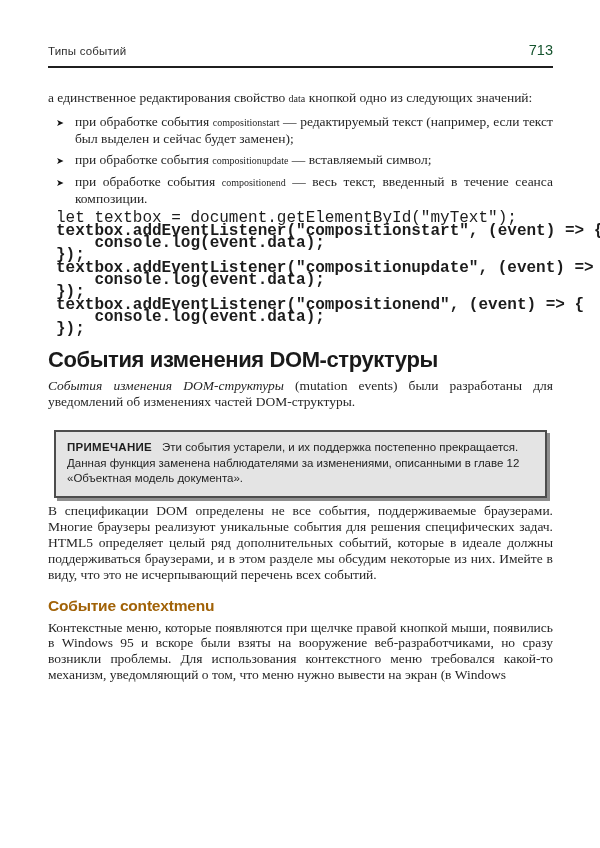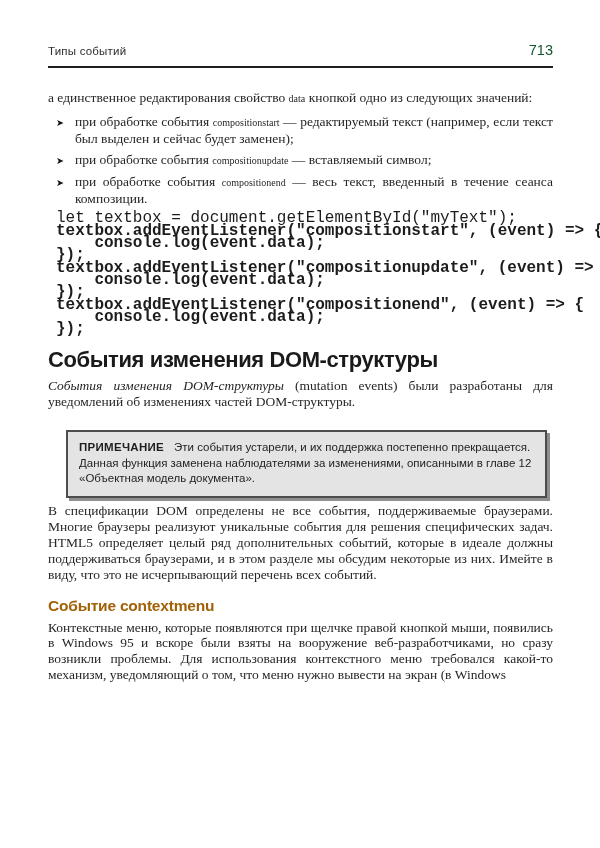--- a/index.html
+++ b/index.html
@@ -102,21 +102,21 @@
     letter-spacing: -0.2px;
     color: #a16207;
     margin-top: 14px;
     line-height: 18px;
   }
   .p-after-h1 { margin-top: 5px; }
   .p-after-h2 { margin-top: 5px; }
   .lead-italic { font-style: italic; }
   
   .note-box {
-    margin: 20px 6px 0 18px;
+    margin: 20px 6px 0 6px;
     background: #e4e4e4;
     border: 2px solid #4d4d4d;
     box-shadow: 3px 3px 0 0 #8f8f8f;
     padding: 8px 11px 9px 11px;
     font-family: "Liberation Sans", sans-serif;
     font-size: 11.5px;
     line-height: 15.6px;
     color: #1e1e1e;
     text-align: left;
   }

